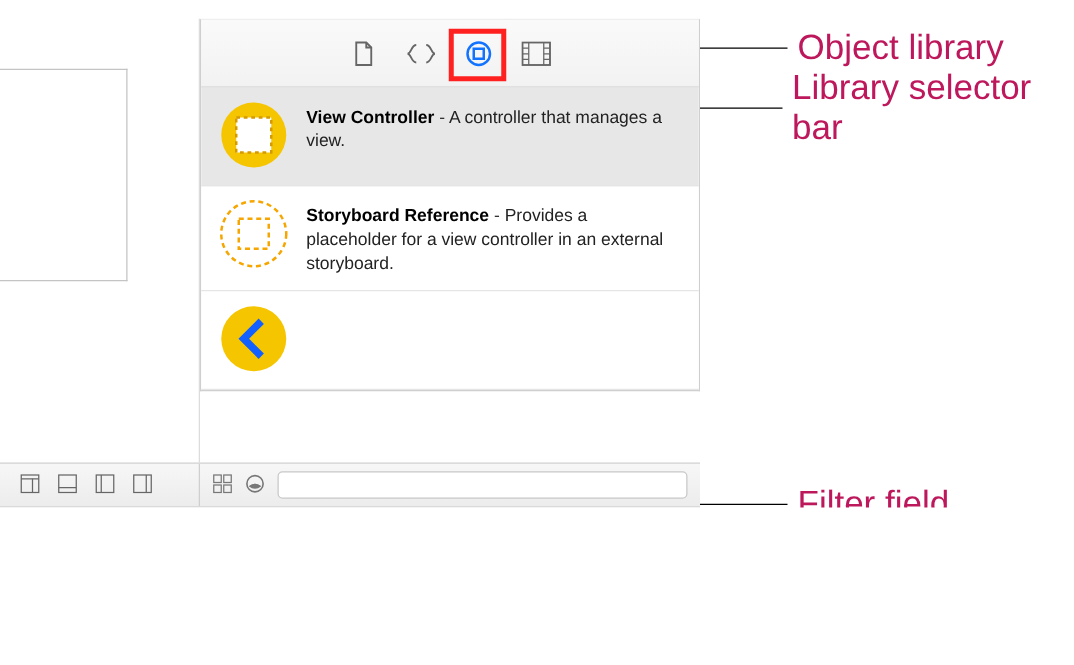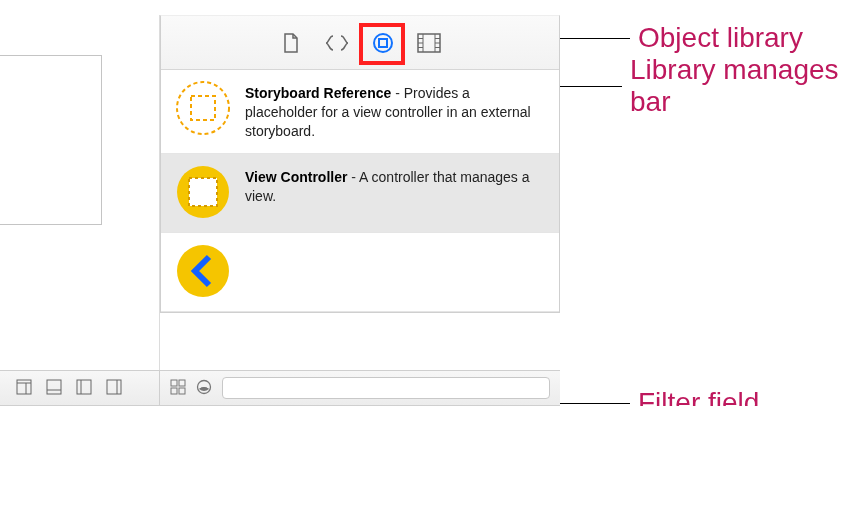--- a/index.html
+++ b/index.html
@@ -227,48 +227,48 @@
           <line x1="18" y1="10" x2="23" y2="10" stroke="#666"></line>
           <line x1="18" y1="14.5" x2="23" y2="14.5" stroke="#666"></line>
         </svg>
       </div>
     </div>
     <div class="object-highlight" style="left:198px;"></div>
   </div>
 
   <div class="list">
 
+    <div class="list-item selected">
+      <div class="obj-icon">
+        <svg width="56" height="56" viewBox="0 0 56 56">
+          <circle cx="28" cy="28" r="26" fill="#f5c500"></circle>
+          <rect x="14" y="14" width="28" height="28" fill="#fff" stroke="#d49a00" stroke-width="2" stroke-dasharray="3,3"></rect>
+        </svg>
+      </div>
+      <div class="item-text">
+        <span class="item-title">View Controller</span>
+        <span> - </span>
+        <span class="item-desc">A controller that manages a view.</span>
+      </div>
+    </div>
+
     <div class="list-item">
       <div class="obj-icon">
         <svg width="56" height="56" viewBox="0 0 56 56">
           <circle cx="28" cy="28" r="26" fill="none" stroke="#f5a600" stroke-width="2" stroke-dasharray="4,3"></circle>
           <rect x="16" y="16" width="24" height="24" fill="none" stroke="#f5a600" stroke-width="2" stroke-dasharray="4,3"></rect>
         </svg>
       </div>
       <div class="item-text">
         <span class="item-title">Storyboard Reference</span>
         <span> - </span>
         <span class="item-desc">Provides a placeholder for a view controller in an external storyboard.</span>
       </div>
     </div>
 
-    <div class="list-item selected">
-      <div class="obj-icon">
-        <svg width="56" height="56" viewBox="0 0 56 56">
-          <circle cx="28" cy="28" r="26" fill="#f5c500"></circle>
-          <rect x="14" y="14" width="28" height="28" fill="#fff" stroke="#d49a00" stroke-width="2" stroke-dasharray="3,3"></rect>
-        </svg>
-      </div>
-      <div class="item-text">
-        <span class="item-title">View Controller</span>
-        <span> - </span>
-        <span class="item-desc">A controller that manages a view.</span>
-      </div>
-    </div>
-
     <div class="list-item">
       <div class="obj-icon">
         <svg width="56" height="56" viewBox="0 0 56 56">
           <circle cx="28" cy="28" r="26" fill="#f5c500"></circle>
           <path d="M34 14 L20 28 L34 42" fill="none" stroke="#1260ff" stroke-width="6" stroke-linecap="butt" stroke-linejoin="miter"></path>
         </svg>
       </div>
     </div>
 
   </div>
@@ -321,20 +321,20 @@
     <input type="text" class="filter-field" placeholder="" style="">
   </div>
 </div>
 
 <div class="callout" style="top:22px; left:400px;">
   <div class="leader" style="width:230px;"></div>
   <span style="margin-left:8px;">Object library</span>
 </div>
 <div class="callout" style="top:54px; left:556px;">
   <div class="leader" style="width:74px;"></div>
-  <span style="margin-left:8px;">Library manages bar</span>
+  <span style="margin-left:8px;">Library selector bar</span>
 </div>
 <div class="callout" style="top:387px; left:536px;">
   <div class="leader" style="width:94px;"></div>
   <span style="margin-left:8px;">Filter field</span>
 </div>
 
 <div class="cap-white"></div>
 
 </body></html>

